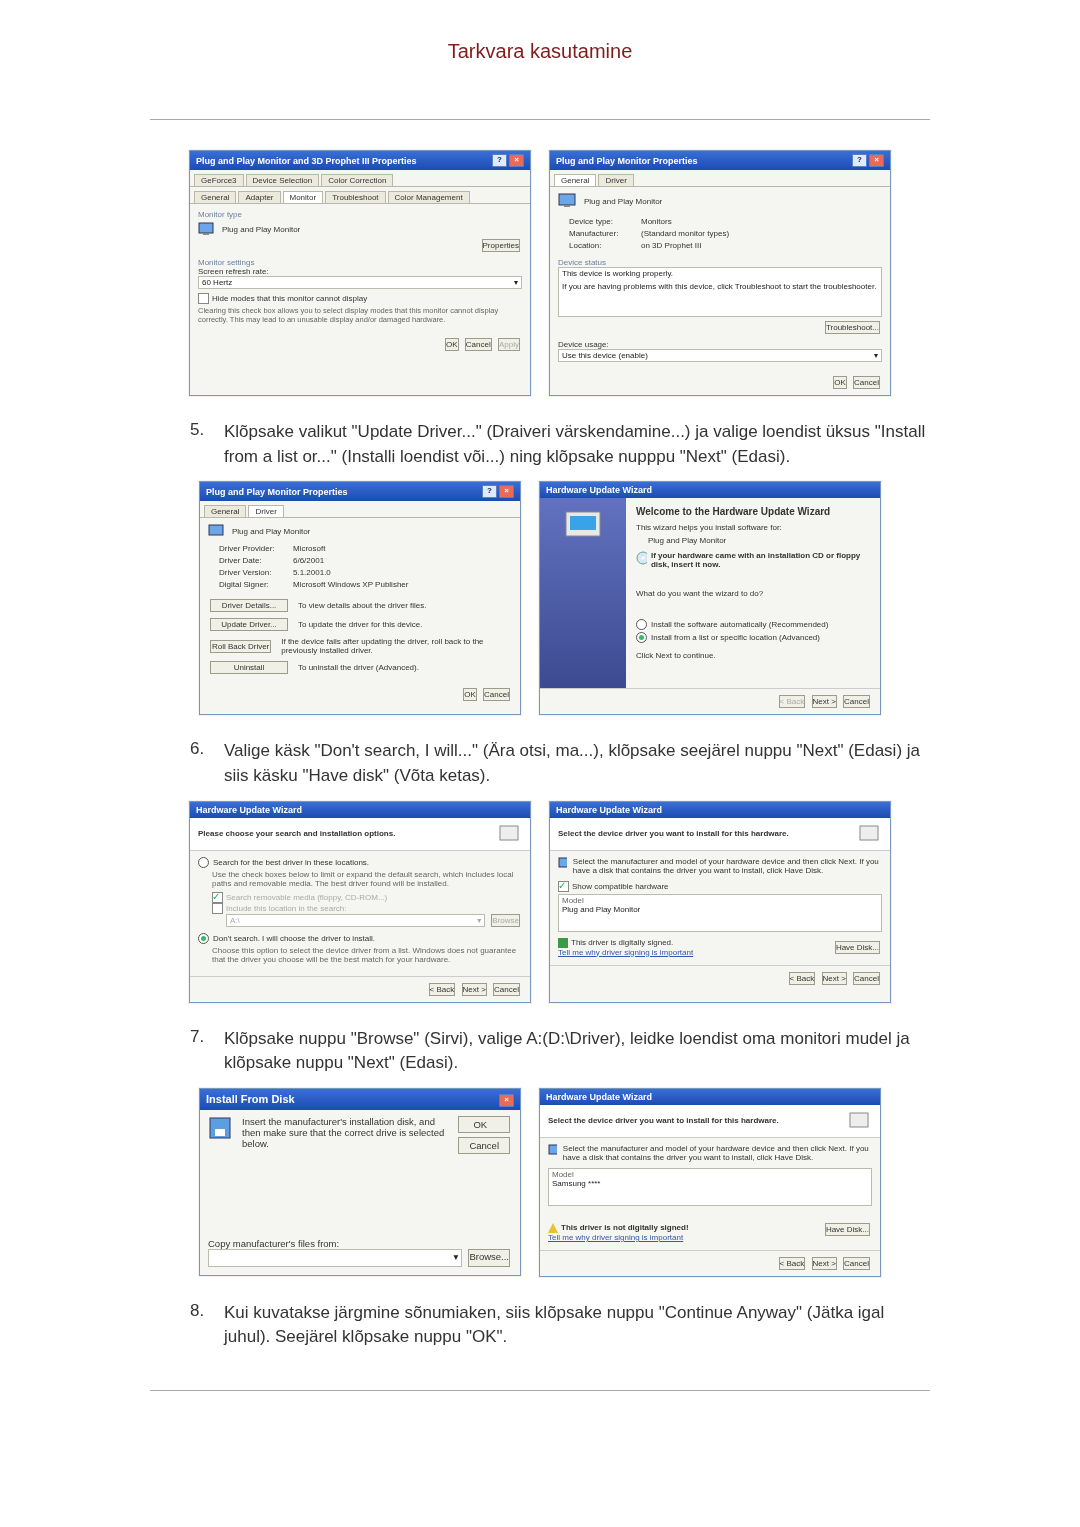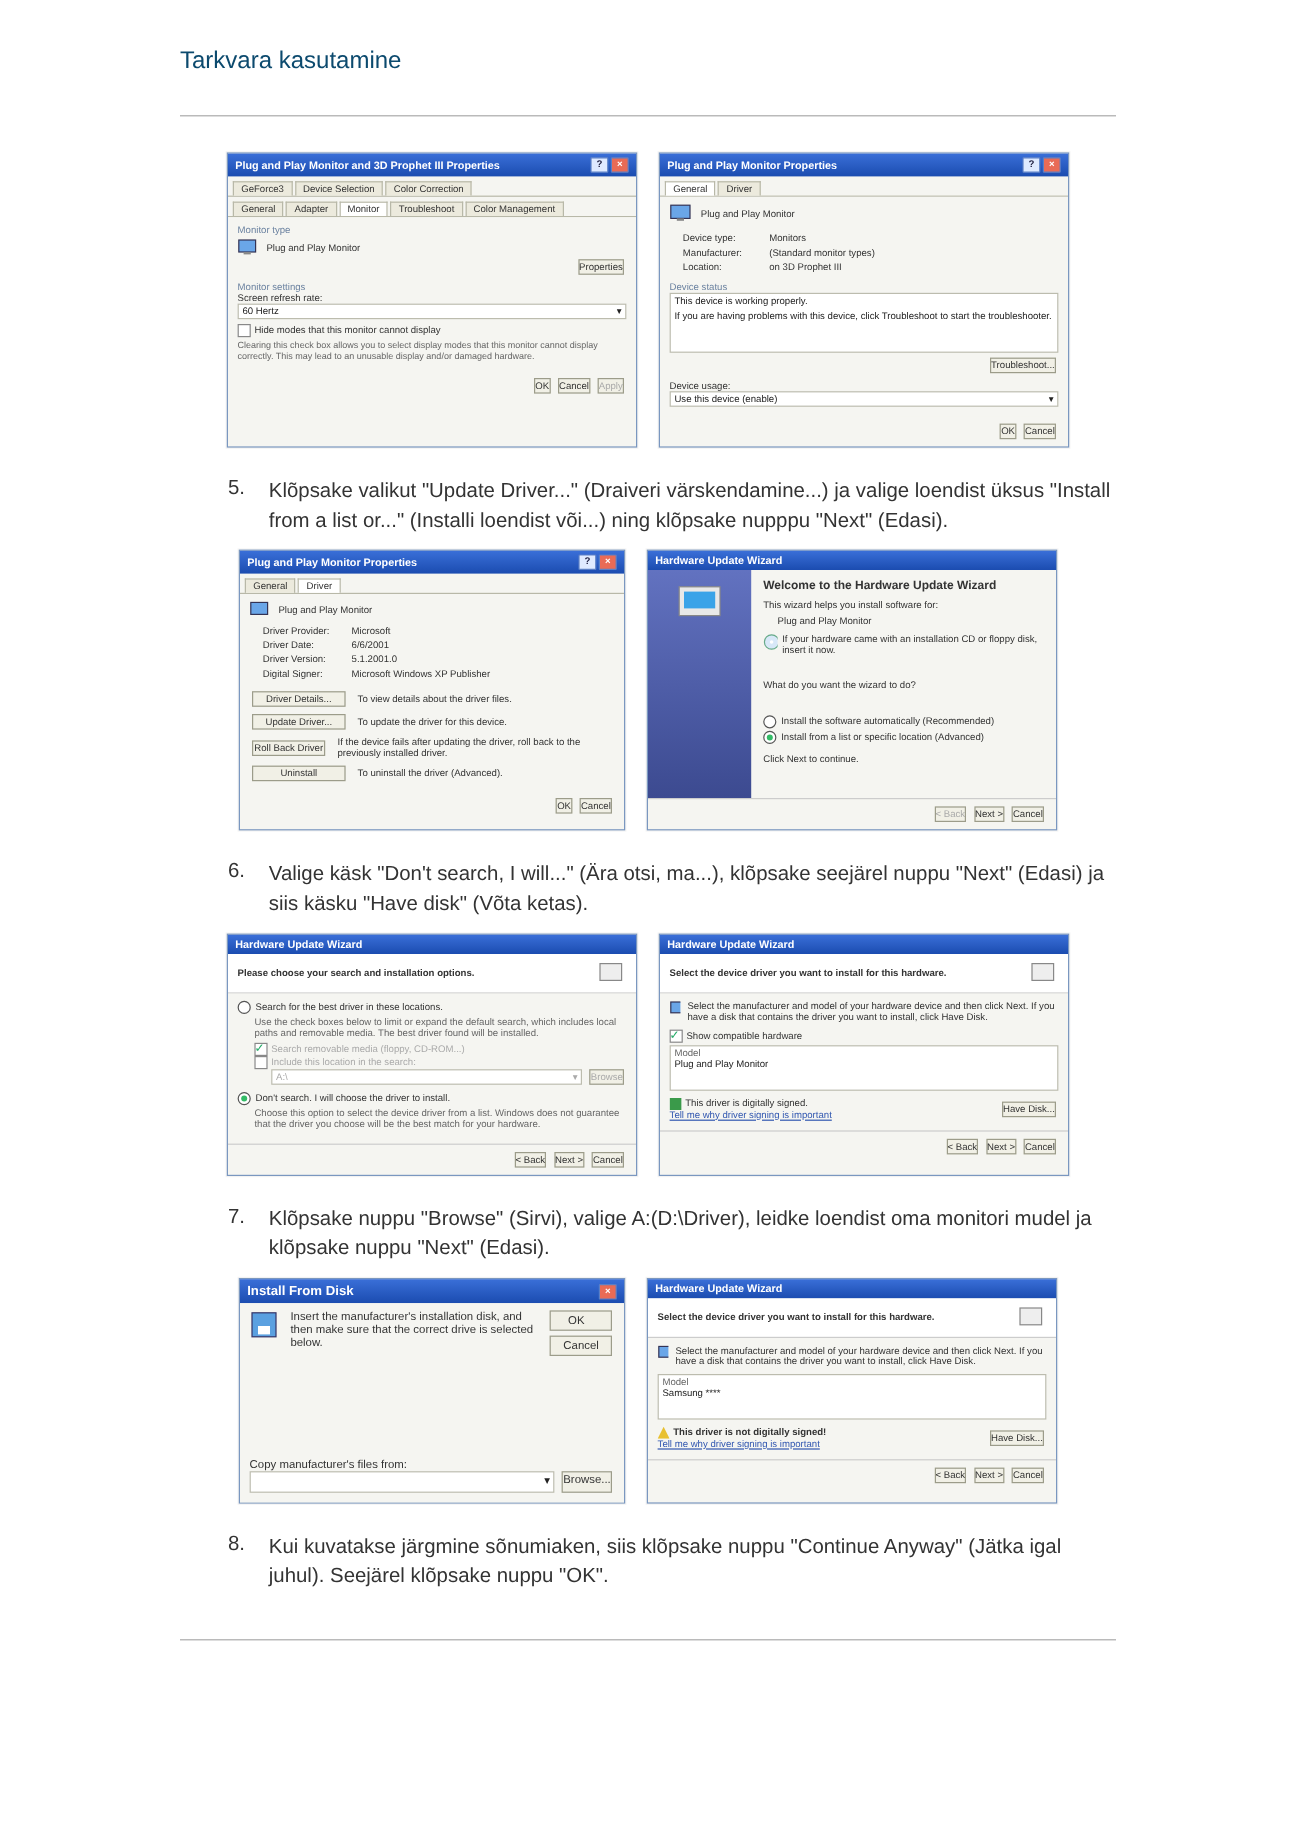--- a/index.html
+++ b/index.html
@@ -6,24 +6,24 @@
     margin: 0;
     background: #fff;
     font-family: Arial, Helvetica, sans-serif;
     color: #333;
     width: 1080px;
   }
   .page {
     padding: 40px 150px 60px 150px;
   }
   .page-title {
-    text-align: left;
+    text-align: center;
     font-size: 20px;
-    margin-bottom: 33px;
-    color: #0c4a6e;
+    margin-bottom: 56px;
+    color: #7f1d1d;
   }
   .hr { border-top: 1px solid #aaa; margin-bottom: 30px; }
 
   .step { display: flex; margin: 24px 0 12px 40px; }
   .step-num { width: 34px; font-size: 17px; }
   .step-txt { flex: 1; font-size: 17px; line-height: 1.45; }
 
   .shot-row { display:flex; gap:18px; justify-content:center; margin: 8px 0 0 0; }
 
   .win {
@@ -257,21 +257,21 @@
         </div>
         <div style="flex:1;padding:8px 10px">
           <div style="font-weight:bold;font-size:10px">Welcome to the Hardware Update Wizard</div>
           <div style="margin-top:6px">This wizard helps you install software for:</div>
           <div style="margin:4px 0 6px 12px">Plug and Play Monitor</div>
           <div style="display:flex;gap:4px;align-items:flex-start;margin-top:6px">
             <svg width="14" height="14">
                 <circle cx="7" cy="7" r="6" fill="#d8e8f8" stroke="#6a8"></circle>
                 <circle cx="7" cy="7" r="1.5" fill="#fff"></circle>
               </svg>
-            <span style="font-weight:normal">If your hardware came with an installation CD or floppy disk, insert it now.</span>
+            <span style="font-weight:bold">If your hardware came with an installation CD or floppy disk, insert it now.</span>
           </div>
           <div style="margin-top:20px">What do you want the wizard to do?</div>
           <div style="margin-top:21px"><span class="radio"></span><span>Install the software automatically (Recommended)</span></div>
           <div style="margin-top:2px"><span class="radio on"></span><span>Install from a list or specific location (Advanced)</span></div>
           <div style="margin-top:8px">Click Next to continue.</div>
         </div>
       </div>
       <div class="dlg-btn-row" style="border-top:1px solid #ccc">
         <span class="btn" style="color:#aaa">&lt; Back</span>
         <span class="btn">Next &gt;</span>
@@ -411,21 +411,21 @@
         <div style="display:flex;gap:6px">
             <svg width="16" height="14">
               <rect x="1" y="1" width="12" height="9" fill="#6aa6e8" stroke="#335"></rect>
             </svg>
             <span>Select the manufacturer and model of your hardware device and then click Next. If you have a disk that contains the driver you want to install, click Have Disk.</span>
           </div>
         <div class="field" style="margin-top:6px;height:34px">
           <div style="color:#666">Model</div>
           <div>Samsung ****</div>
         </div>
-        <div style="display:flex;justify-content:space-between;align-items:center;margin-top:6px">
+        <div style="display:flex;justify-content:space-between;align-items:flex-start;margin-top:17px">
           <div>
             <div style="display:flex;gap:3px;align-items:center">
                 <svg width="10" height="10">
                   <polygon points="5,0 10,10 0,10" fill="#e8c030"></polygon>
                 </svg>
                 <b>This driver is not digitally signed!</b>
               </div>
             <span class="link">Tell me why driver signing is important</span>
           </div>
           <span class="btn">Have Disk...</span>

